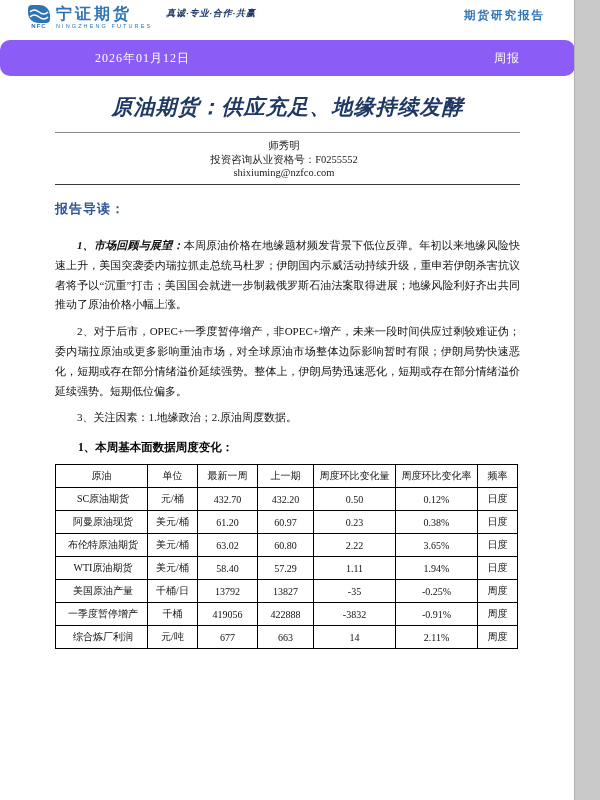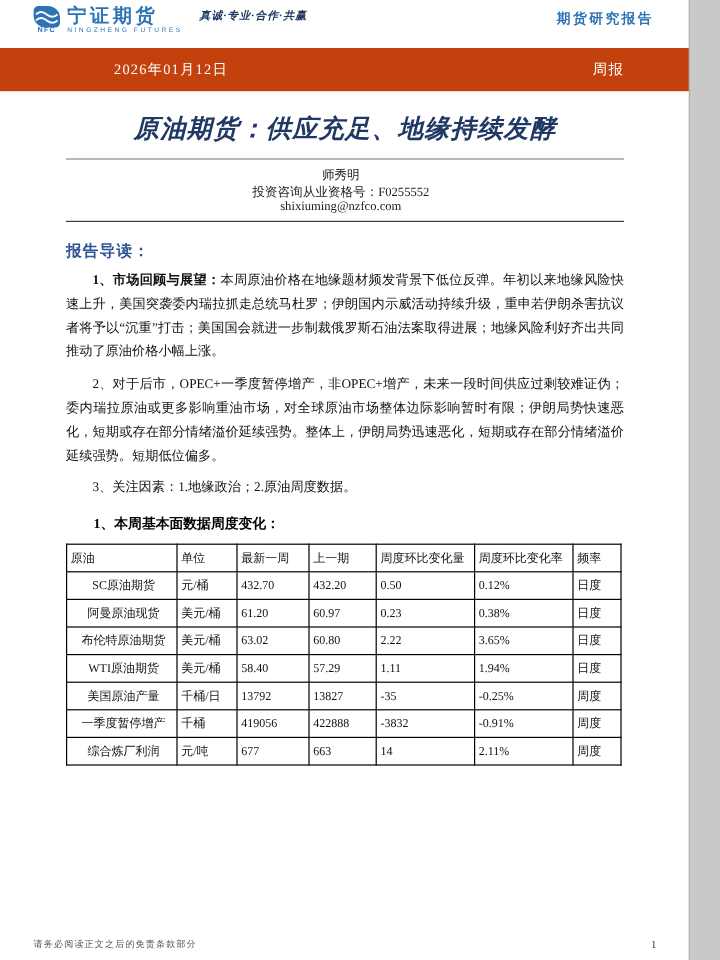--- a/index.html
+++ b/index.html
@@ -23,48 +23,48 @@
   .logo-mark svg{position:absolute;left:0;top:0;}
   .logo-abbr{font-size:6px;font-weight:bold;color:#2e74b5;letter-spacing:1px;font-family:"Liberation Sans",sans-serif;line-height:7px;}
   .brand-text{display:flex;flex-direction:column;}
   .brand-cn{font-size:16px;font-weight:bold;color:#2e74b5;letter-spacing:3px;line-height:18px;}
   .brand-en{font-size:5.5px;color:#2e74b5;letter-spacing:2.1px;font-family:"Liberation Sans",sans-serif;line-height:7px;}
   .slogan{margin-left:14px;margin-top:2px;font-size:9px;font-weight:bold;font-style:italic;color:#1f3864;letter-spacing:1px;}
   .report-type{margin-left:auto;margin-top:3px;font-size:11.5px;font-weight:bold;color:#2e74b5;letter-spacing:2px;}
 
   
   .date-bar{
-    margin-top:5px;height:36px;background:#c2410c;color:#fff;
+    margin-top:5px;height:36px;background:#8b5cf6;color:#fff;
     display:flex;align-items:center;justify-content:space-between;
-    padding:0 55px 0 95px;font-size:12px;letter-spacing:1px;
+    padding:0 55px 0 95px;font-size:12px;letter-spacing:1px;border-radius:10px;
   }
 
   
   .title{
     text-align:center;color:#1f3864;font-size:21px;font-weight:bold;
     letter-spacing:1px;margin:17px 30px 11px 30px;font-style:italic;
   }
   .rule-top{border-top:1px solid #8a8a8a;margin:0 55px;}
   .author-row{
     display:flex;align-items:center;justify-content:space-between;
     margin:0 55px;padding:6px 45px 6px 38px;font-size:10.5px;color:#1a1a1a;flex-direction:column;
   }
   .rule-bottom{border-top:1px solid #3a3a3a;margin:0 55px;}
 
   
   .content{margin:0 55px;}
-  .lead-heading{color:#2f5496;font-weight:bold;font-size:13px;letter-spacing:1px;margin:15px 0 7px 0;}
+  .lead-heading{color:#2f5496;font-weight:bold;font-size:13px;letter-spacing:1px;margin:15px 0 18px 0;}
   .para{font-size:11px;line-height:1.8;text-align:justify;text-indent:2em;margin:0 0 7px 0;color:#111;}
-  .para b{font-weight:bold;}
+  .para b{font-weight:bold;font-style:italic;}
   .table-heading{font-weight:bold;font-size:11.5px;text-indent:2em;margin:12px 0 9px 0;color:#000;}
 
   
   table.data-table{border-collapse:collapse;width:462px;font-size:10px;color:#111;table-layout:fixed;}
   table.data-table th, table.data-table td{
-    border:1px solid #000;height:20px;padding:1px 3px;text-align:left;
+    border:1px solid #000;height:20px;padding:1px 3px;text-align:center;
     font-weight:normal;overflow:hidden;white-space:nowrap;
   }
   table.data-table td.c0{text-align:center;padding-left:6px;}
 
   
   .footer{
     position:absolute;bottom:8px;left:28px;width:519px;
     display:flex;align-items:flex-end;justify-content:space-between;
   }
   .footer-note{font-size:7.5px;color:#555;letter-spacing:1px;}
@@ -202,21 +202,17 @@
             <td>677</td>
             <td>663</td>
             <td>14</td>
             <td>2.11%</td>
             <td>周度</td>
           </tr>
         </tbody>
       </table>
     </div>
 
-    <div class="footer">
-      <span class="footer-note">请务必阅读正文之后的免责条款部分</span>
-      <span class="page-number">1</span>
-    </div>
 
   </div>
 
   <div class="side-strip"></div>
 </div>
 
 </body></html>

